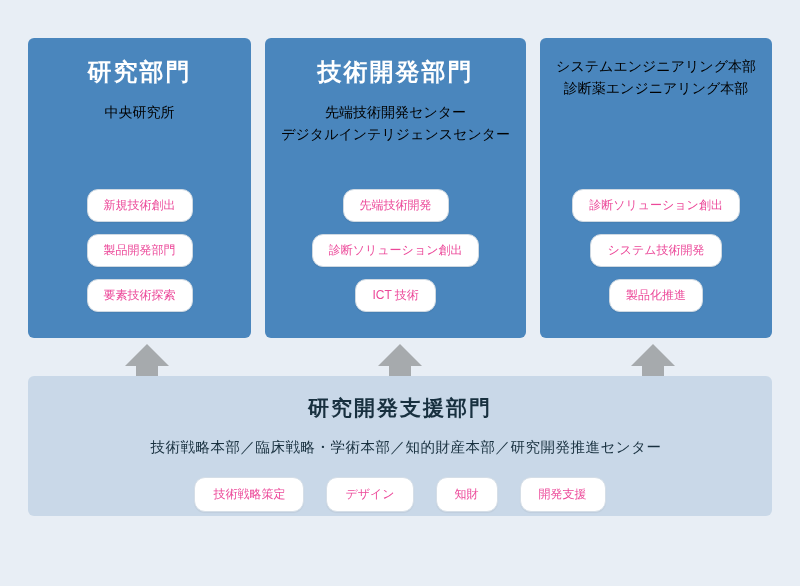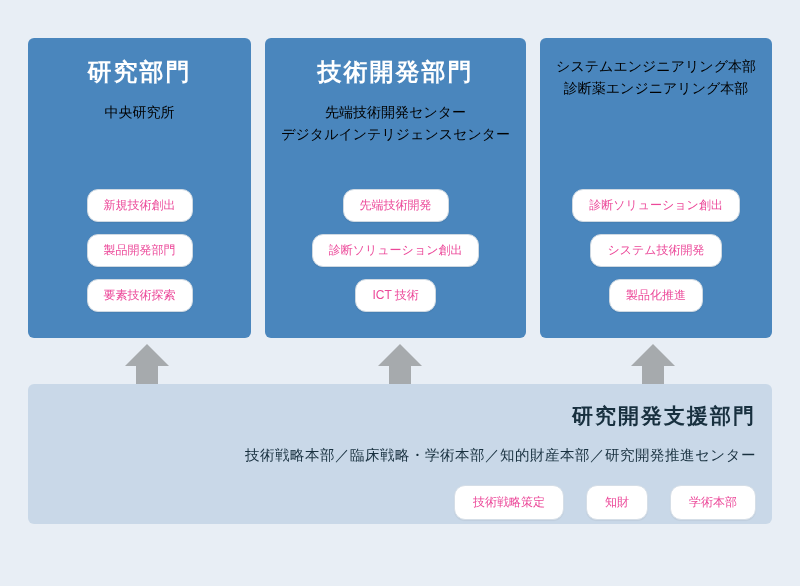--- a/index.html
+++ b/index.html
@@ -94,30 +94,30 @@
     justify-content: center;
     align-items: center;
   }
   .arrow-up {
     width: 46px;
     height: 44px;
   }
   .support {
     position: absolute;
     left: 28px;
-    top: 384px;
+    top: 376px;
     width: 744px;
     height: 140px;
     background: #c9d8e8;
     border-radius: 6px;
     box-sizing: border-box;
     padding: 18px 16px 16px 16px;
     display: flex;
     flex-direction: column;
-    align-items: flex-end;
+    align-items: center;
   }
   .support-title {
     color: #18303f;
     font-size: 21px;
     font-weight: bold;
     letter-spacing: 2px;
     text-align: center;
     margin-bottom: 16px;
   }
   .support-sub {
@@ -200,18 +200,19 @@
         <polygon points="23,2 45,24 34,24 34,42 12,42 12,24 1,24" fill="#a6aaad"></polygon>
       </svg>
     </div>
   </div>
 
   <div class="support">
     <div class="support-title">研究開発支援部門</div>
     <div class="support-sub">技術戦略本部／臨床戦略・学術本部／知的財産本部／研究開発推進センター</div>
     <div class="support-chips">
       <div class="chip">技術戦略策定</div>
+      <div class="chip">デザイン</div>
       <div class="chip">知財</div>
-      <div class="chip">学術本部</div>
+      <div class="chip">開発支援</div>
     </div>
   </div>
 
 </div>
 
 </body></html>

